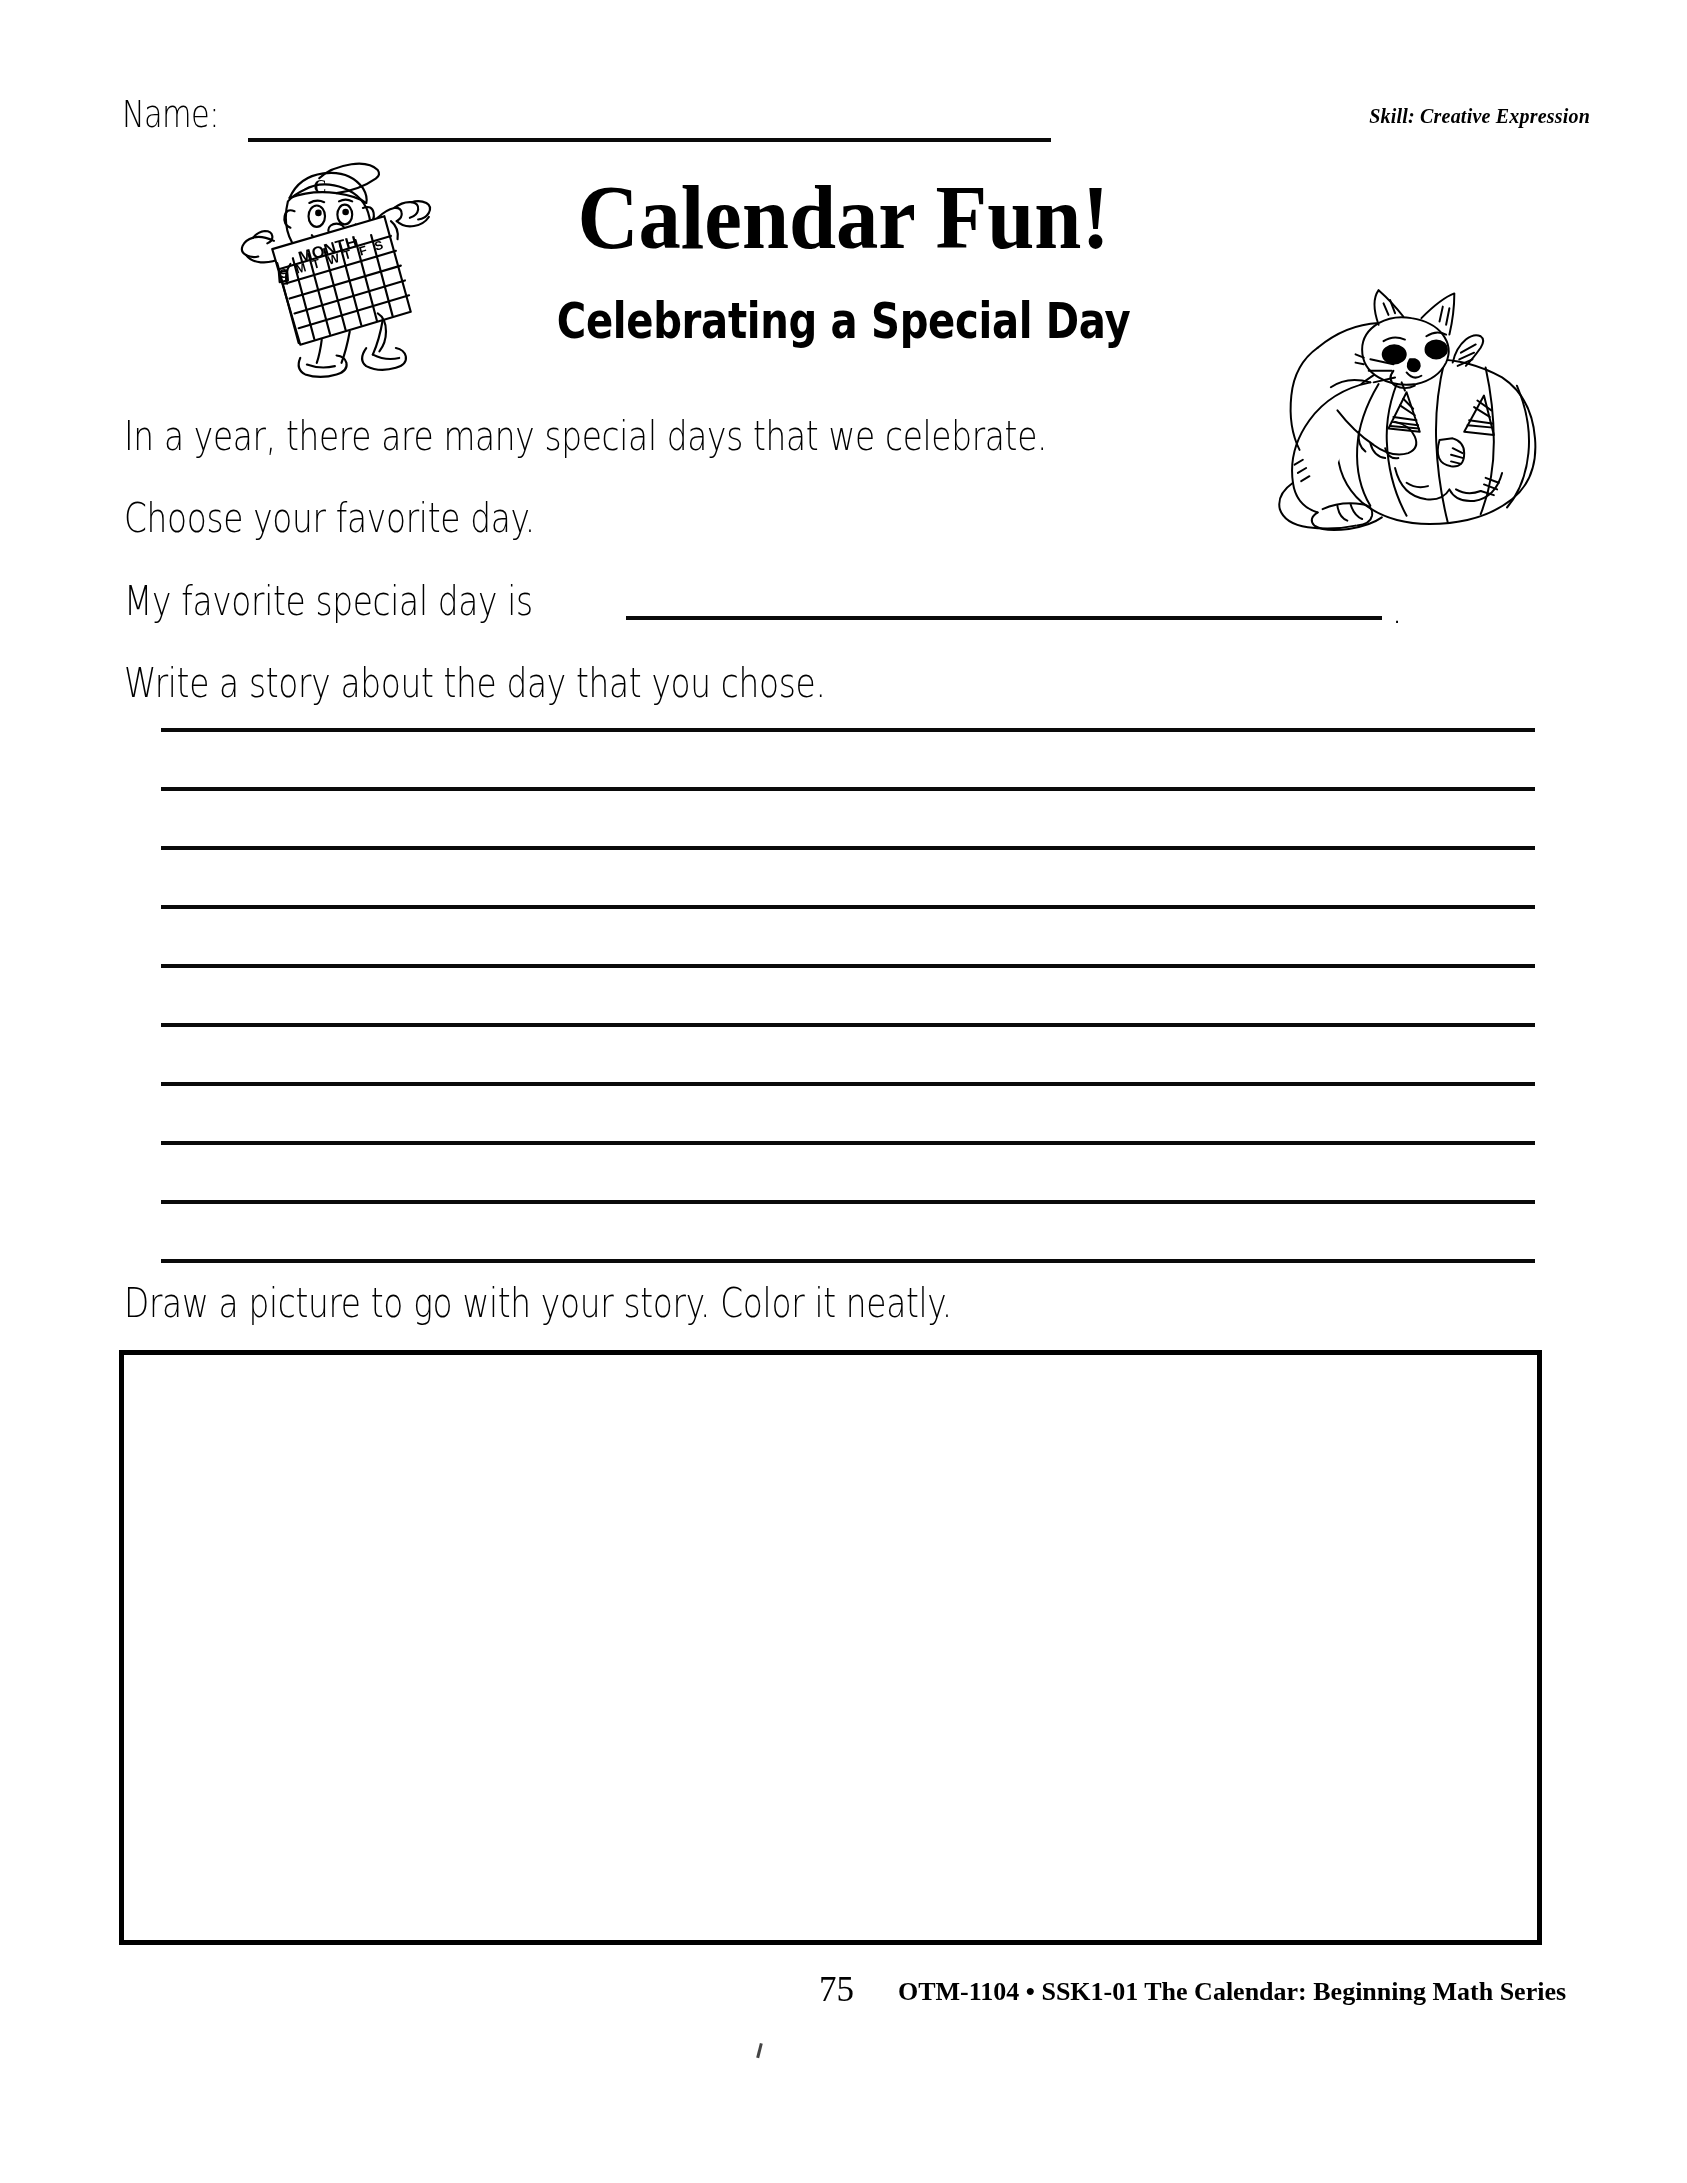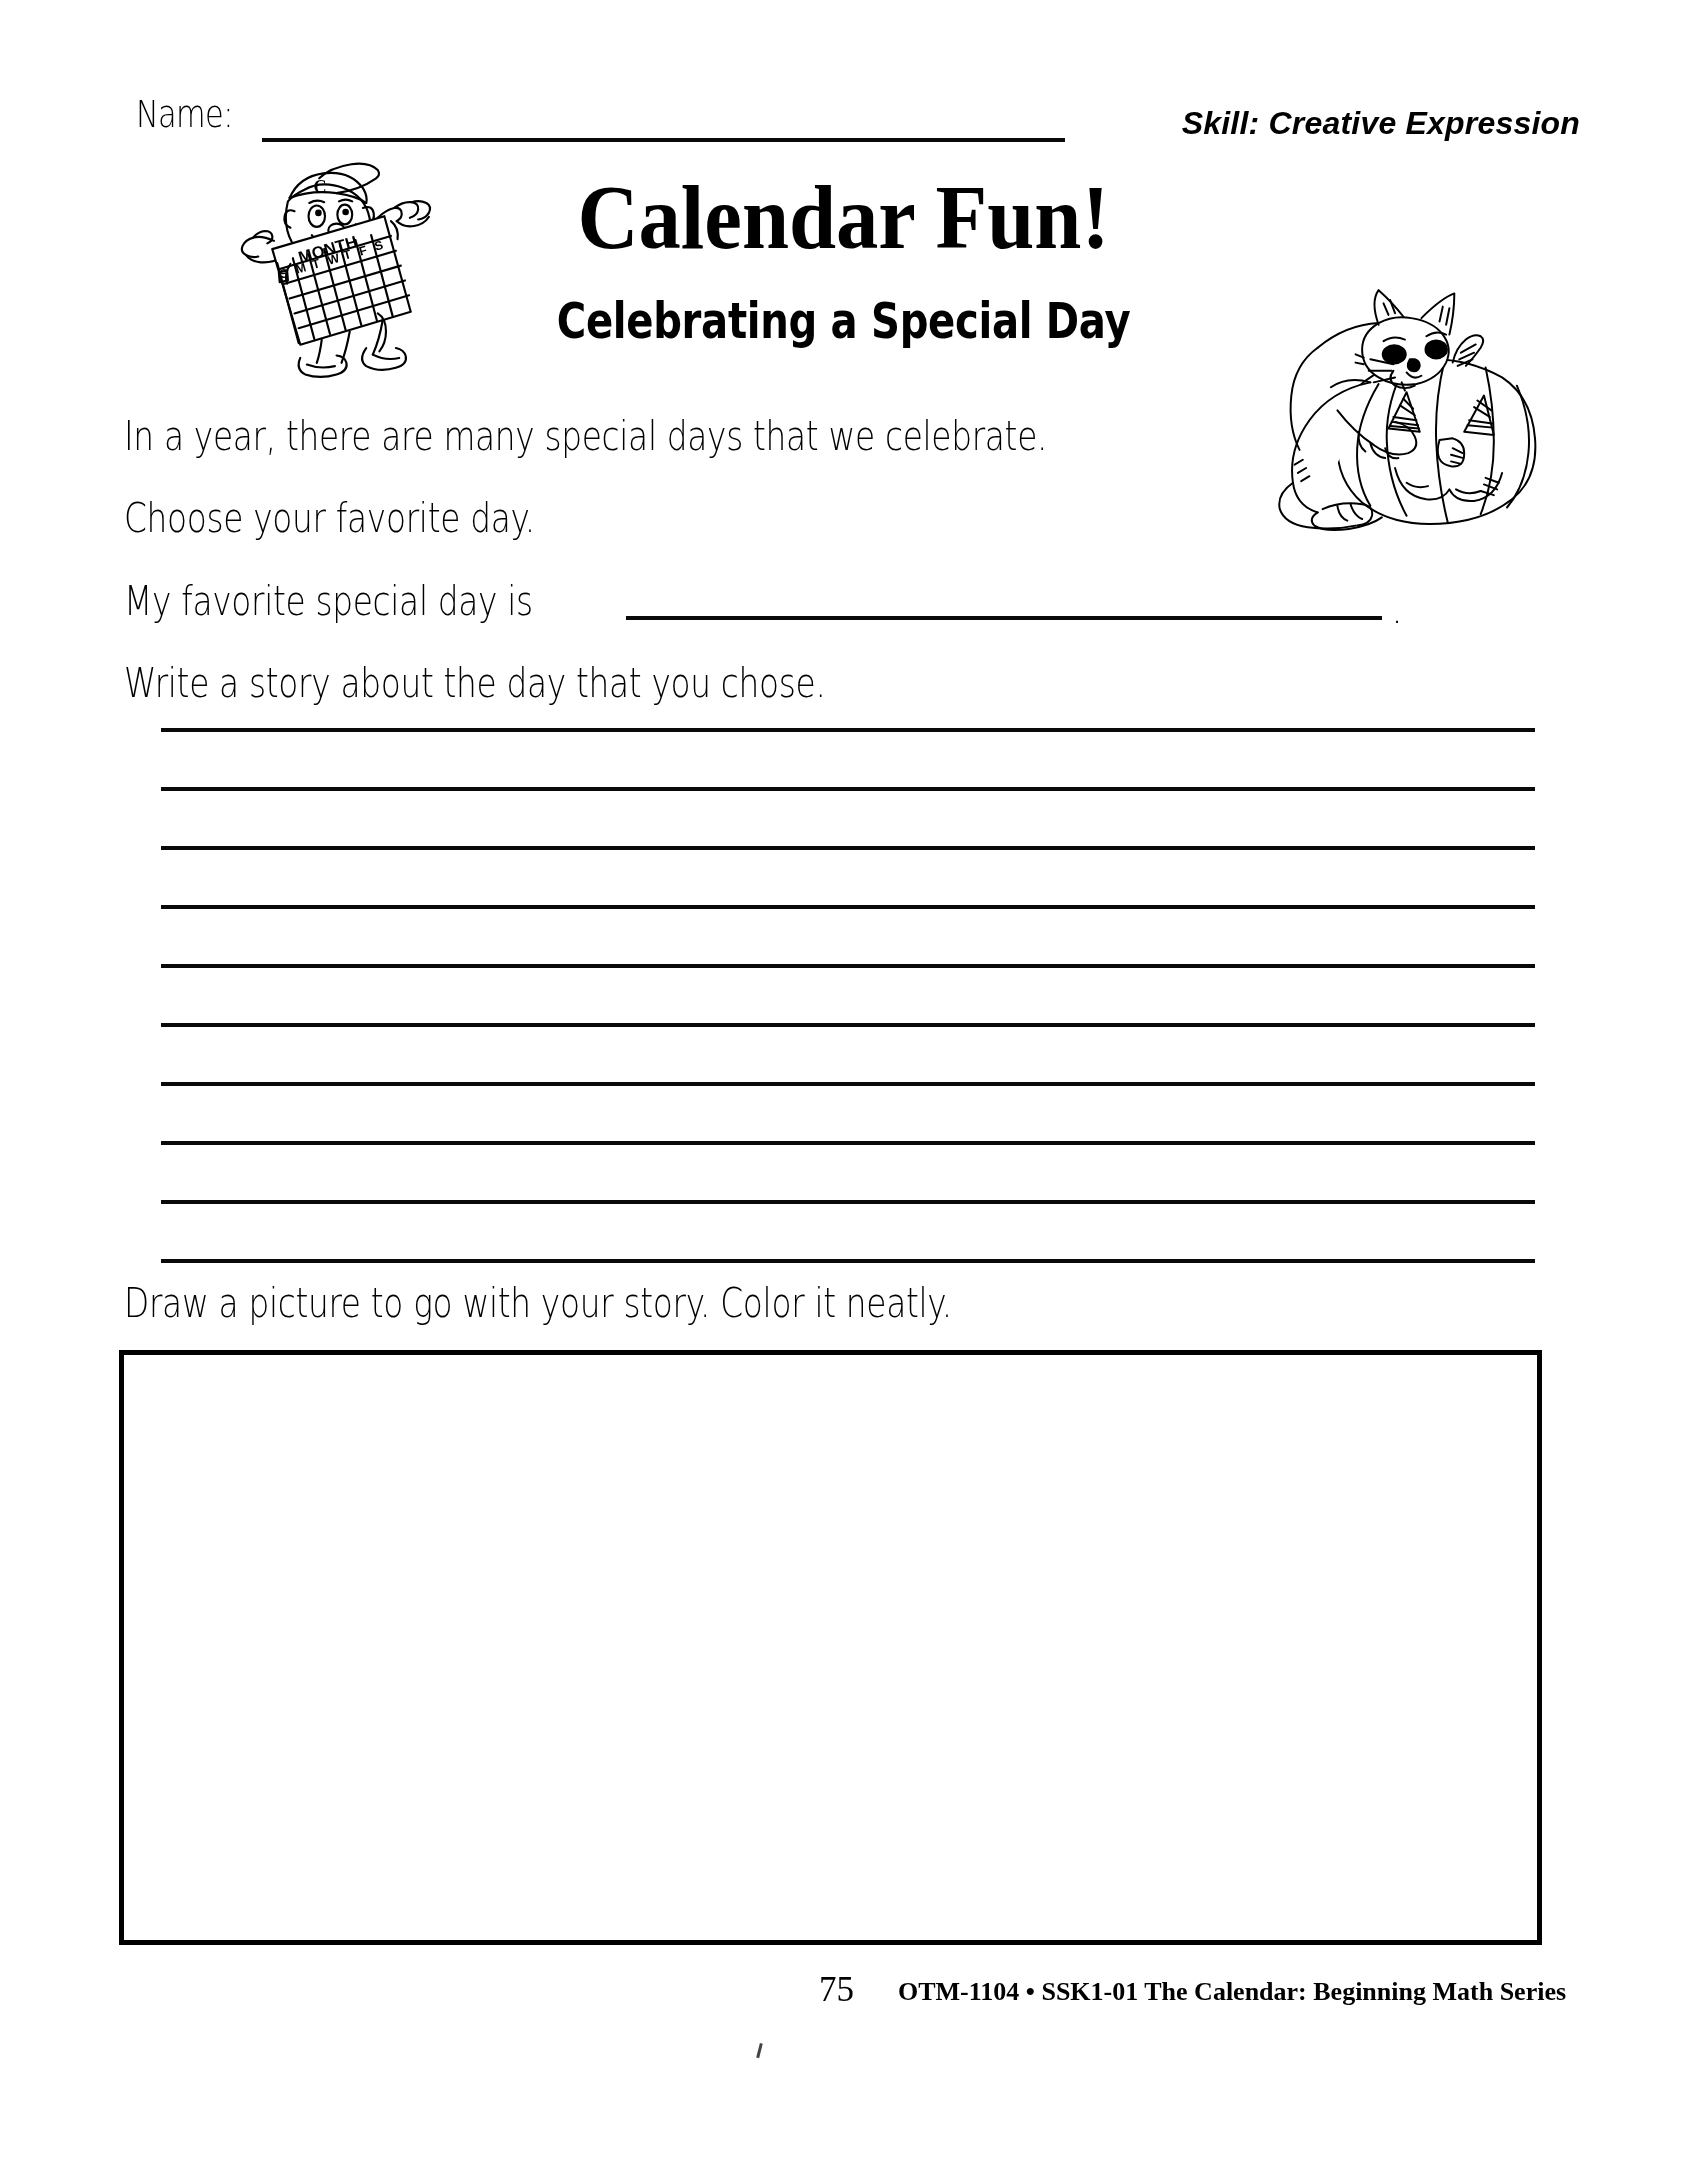--- a/index.html
+++ b/index.html
@@ -16,21 +16,21 @@
     position: relative;
     width: 1687px;
     height: 2183px;
     background: #ffffff;
     overflow: hidden;
   }
 
   
   #name-row {
     position: absolute;
-    left: 136px;
+    left: 122px;
     top: 92px;
     width: 1466px;
     height: 58px;
   }
   #name-label {
     position: absolute;
     left: 0;
     top: 0;
     font-family: "DejaVu Sans", sans-serif;
     font-size: 38px;
@@ -43,26 +43,26 @@
   #name-blank {
     position: absolute;
     left: 126px;
     top: 46px;
     width: 803px;
     height: 0;
     border-bottom: 4.1px solid #0a0a0a;
   }
   #skill-line {
     position: absolute;
-    right: 107px;
+    right: 97px;
     top: 105px;
-    font-family: Liberation Sans, sans-serif;
+    font-family: Liberation Serif, serif;
     font-weight: bold;
     font-style: italic;
-    font-size: 32px;
+    font-size: 20px;
     white-space: nowrap;
     letter-spacing: 0.2px;
   }
 
   
   #title-main {
     position: absolute;
     left: 0;
     right: 0;
     top: 171px;

